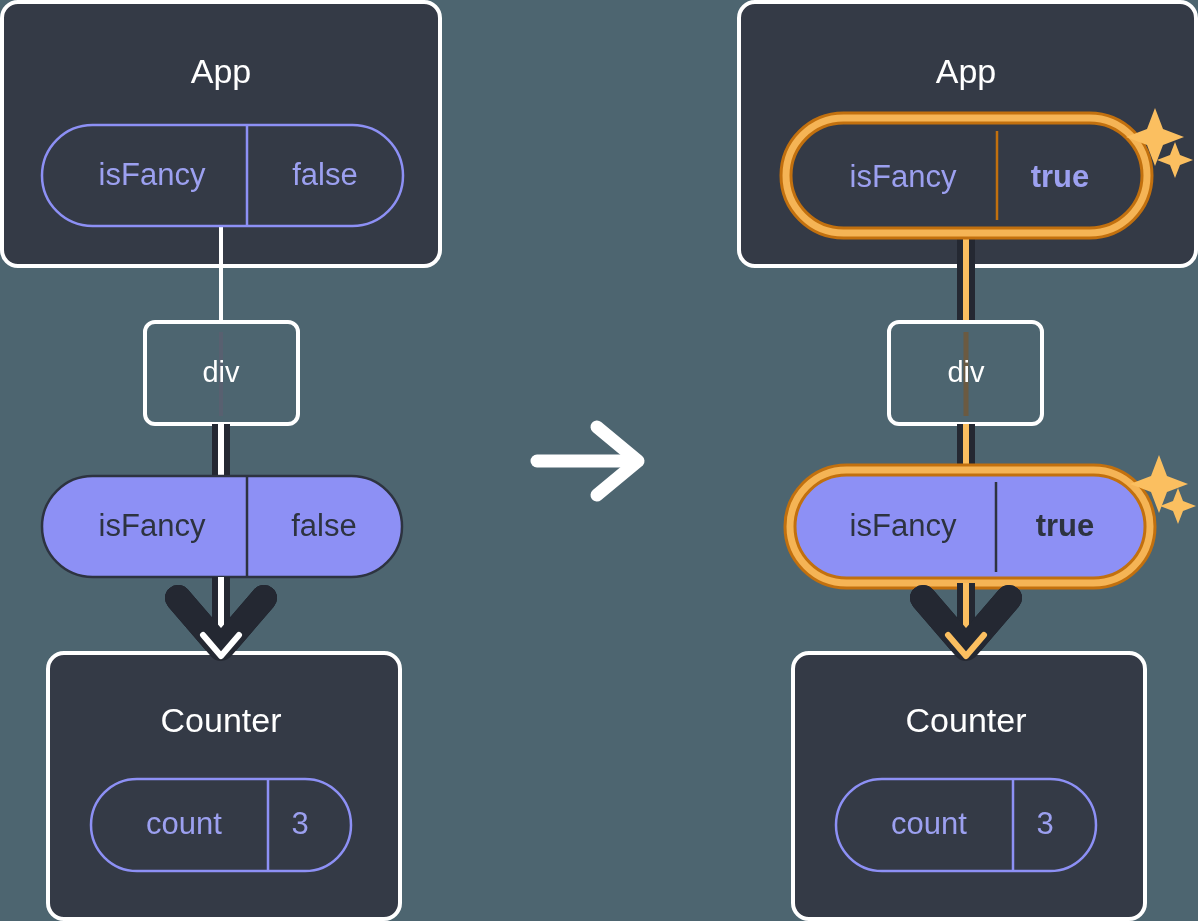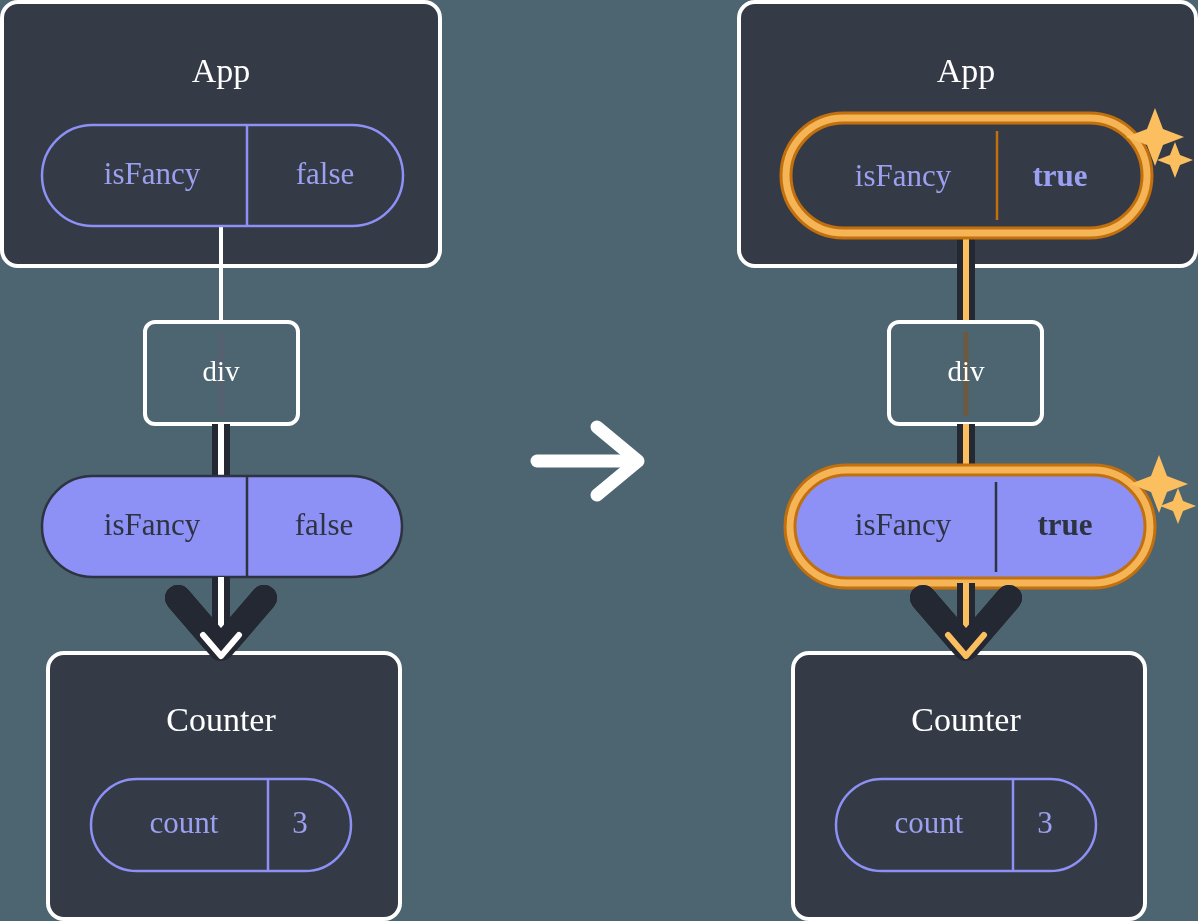--- a/index.html
+++ b/index.html
@@ -3,21 +3,21 @@
 <meta charset="utf-8">
 <style>
   html,body{margin:0;padding:0;}
   body{
     width:1198px;height:921px;
     background:#4d6570;
     font-family:"Liberation Sans","DejaVu Sans",sans-serif;
     overflow:hidden;
     position:relative;
   }
-  .stage{position:absolute;inset:0;font-family:Liberation Serif, serif;}
+  .stage{position:absolute;inset:0;}
   svg.layer{position:absolute;left:0;top:0;width:1198px;height:921px;overflow:visible;}
 
   
   text{ dominant-baseline:middle; }
   .t-title{ font-size:34px; fill:#ffffff; text-anchor:middle; }
   .t-div{ font-size:29px; fill:#ffffff; text-anchor:middle; }
   .t-prop-light{ font-size:31px; fill:#9ca0f0; text-anchor:middle; }
   .t-prop-dark{ font-size:31px; fill:#2d3340; text-anchor:middle; }
   .t-prop-dark-b{ font-size:31px; fill:#2d3340; text-anchor:middle; font-weight:bold; }
   .t-prop-light-b{ font-size:31px; fill:#9ca0f0; text-anchor:middle; font-weight:bold; }

